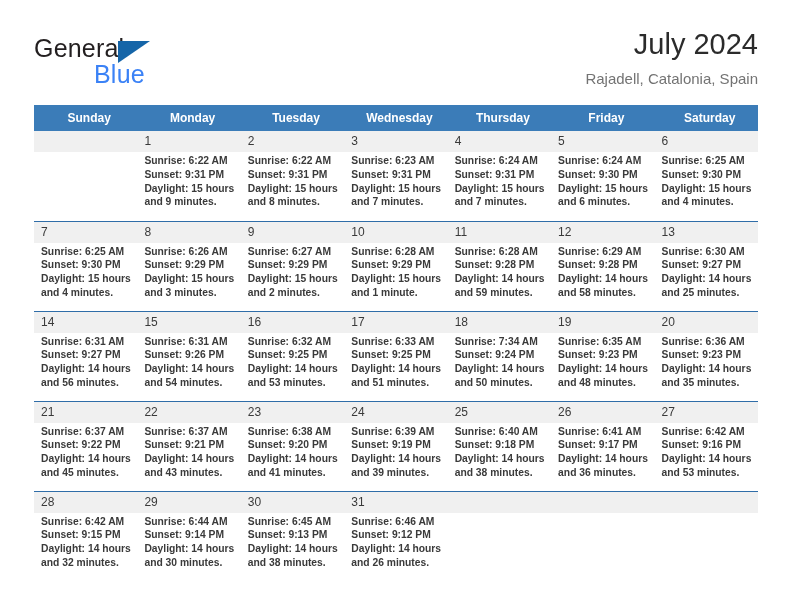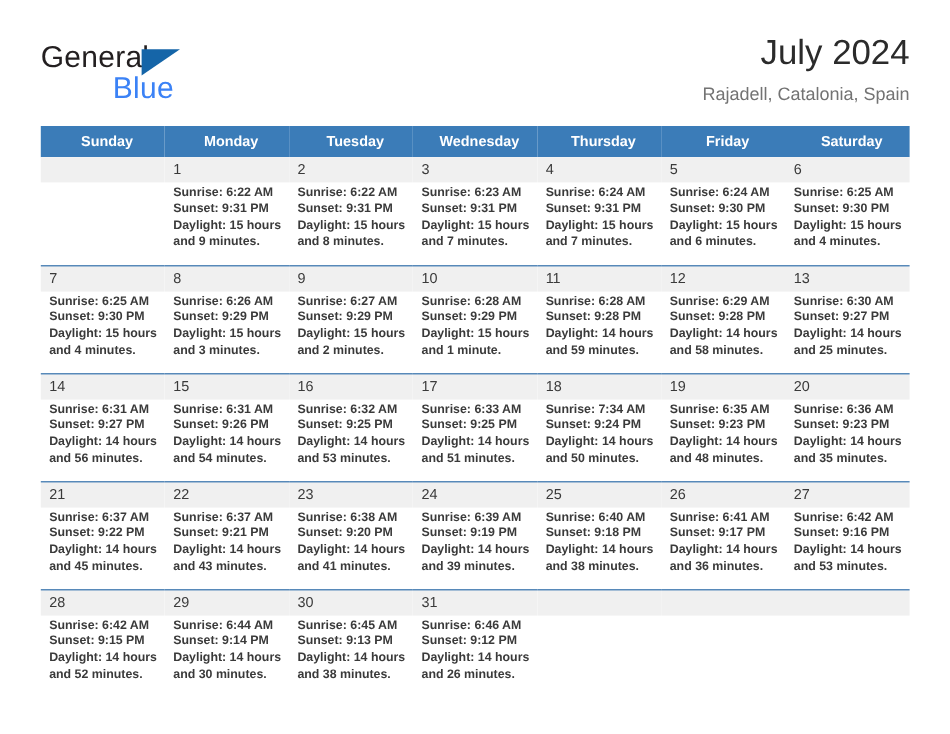--- a/index.html
+++ b/index.html
@@ -360,21 +360,21 @@
               </div>
             </td>
           </tr>
           <tr>
             <td>
               <div class="daynum">28</div>
               <div class="info">
                 <div>Sunrise: 6:42 AM</div>
                 <div>Sunset: 9:15 PM</div>
                 <div>Daylight: 14 hours</div>
-                <div>and 52 minutes.</div>
+                <div>and 32 minutes.</div>
               </div>
             </td>
             <td>
               <div class="daynum">29</div>
               <div class="info">
                 <div>Sunrise: 6:44 AM</div>
                 <div>Sunset: 9:14 PM</div>
                 <div>Daylight: 14 hours</div>
                 <div>and 30 minutes.</div>
               </div>

